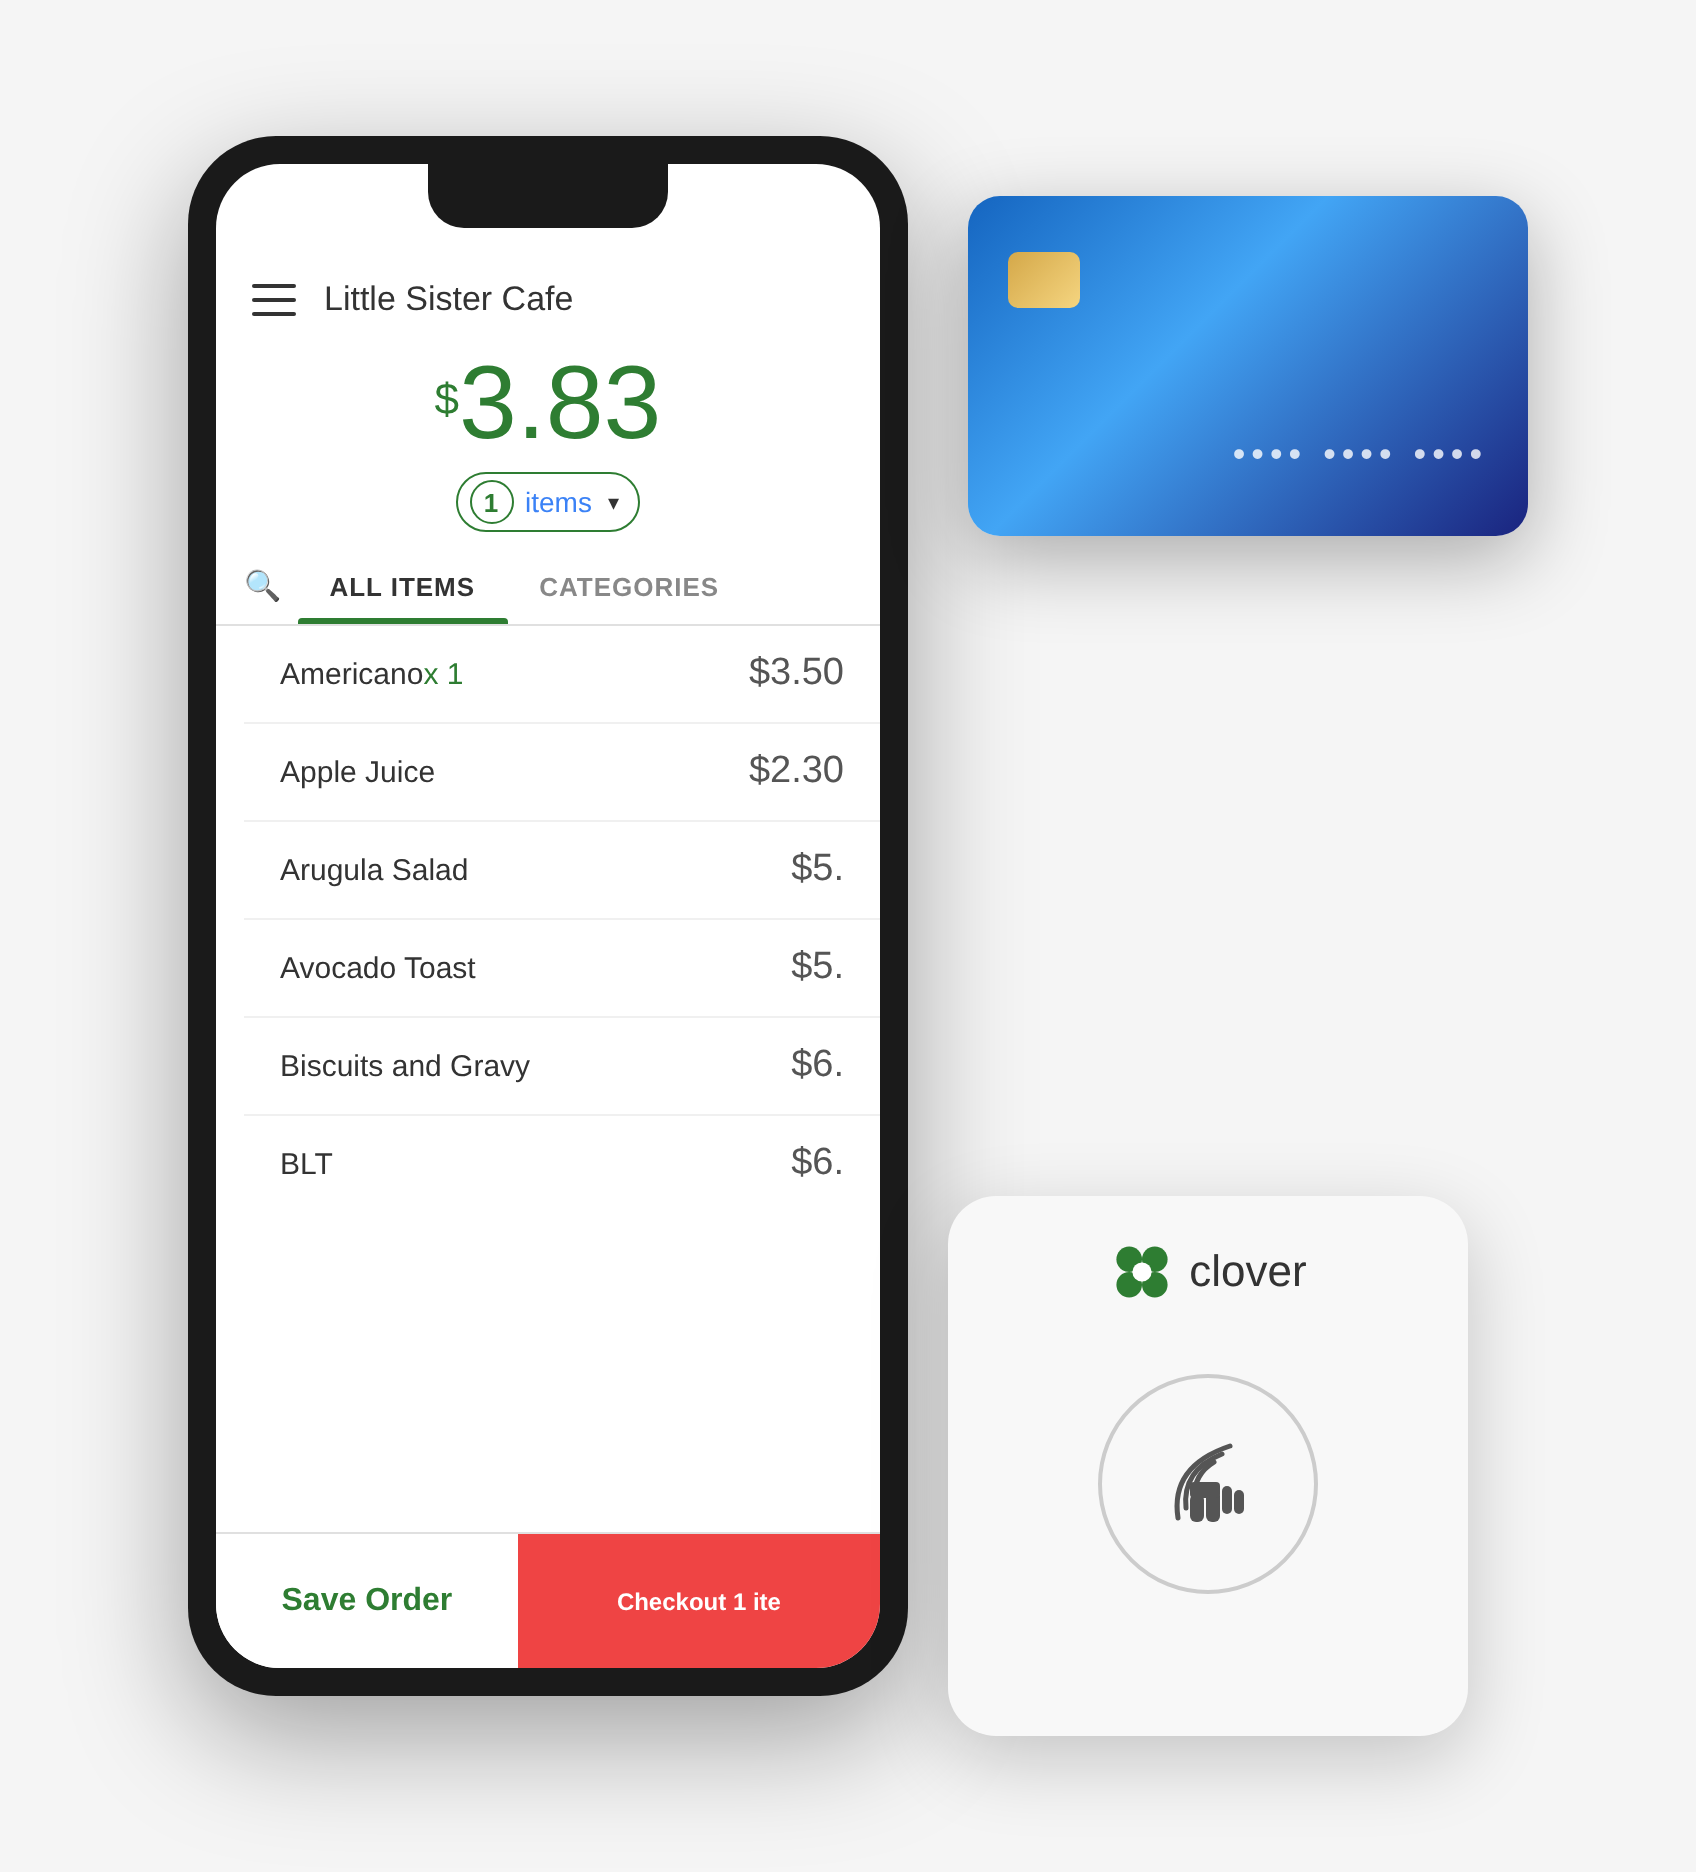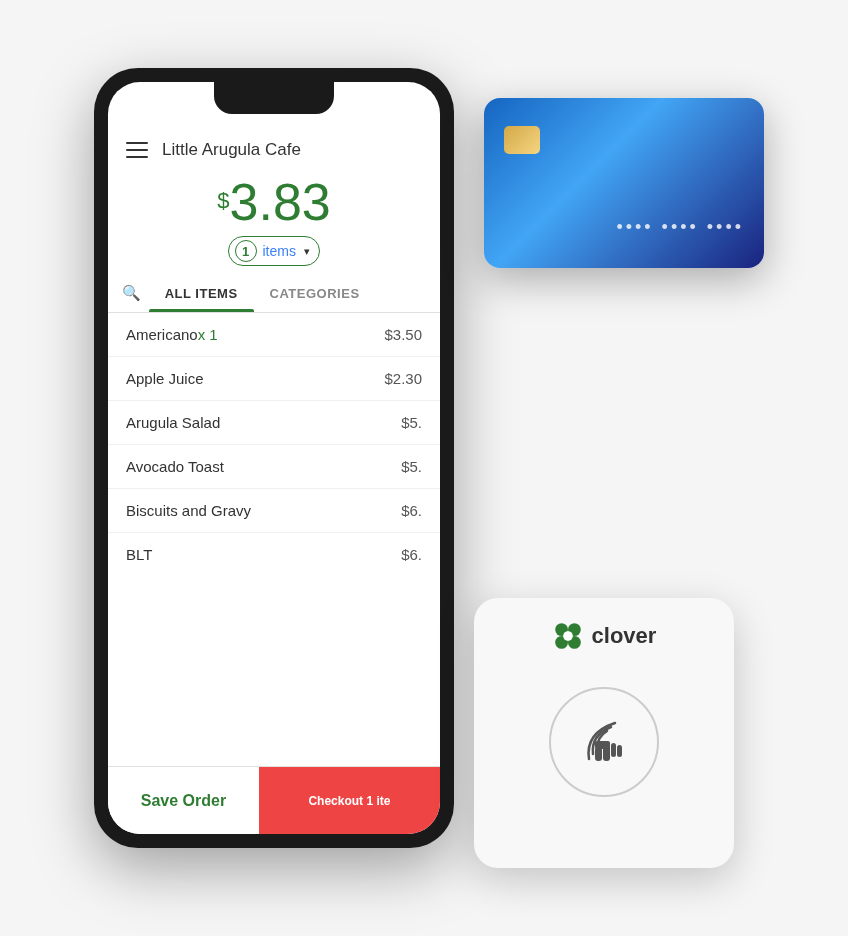--- a/index.html
+++ b/index.html
@@ -199,37 +199,38 @@
       overflow: hidden;
     }
 
     .list-item {
       display: flex;
       align-items: center;
       justify-content: space-between;
       padding: 13px 18px;
       border-bottom: 1px solid #f0f0f0;
       cursor: pointer;
+      margin-left: 14px;
     }
 
     .list-item:last-child {
       border-bottom: none;
     }
 
     .item-name {
       font-size: 15px;
       color: #333;
     }
 
     .item-name .highlight {
       color: #2e7d32;
     }
 
     .item-price {
-      font-size: 15px;
+      font-size: 19px;
       color: #555;
     }
 
     
     .bottom-bar {
       display: flex;
       height: 68px;
       flex-shrink: 0;
       border-top: 1px solid #e0e0e0;
     }
@@ -314,21 +315,21 @@
       gap: 8px;
     }
 
     .clover-logo-icon {
       width: 32px;
       height: 32px;
     }
 
     .clover-text {
       font-size: 22px;
-      font-weight: 700;
+      font-weight: 400;
       color: #333;
     }
 
     .nfc-symbol {
       width: 110px;
       height: 110px;
       border: 2px solid #ccc;
       border-radius: 50%;
       display: flex;
       align-items: center;
@@ -346,21 +347,21 @@
     <div class="phone-inner">
       <div class="phone-notch"></div>
       <div class="phone-status"></div>
 
       <div class="app-header">
         <div class="hamburger-icon">
           <span></span>
             <span></span>
             <span></span>
         </div>
-        <span class="cafe-name">Little Arugula Cafe</span>
+        <span class="cafe-name">Little Sister Cafe</span>
       </div>
 
       <div class="total-section">
         <div class="total-amount">
           <span class="dollar">$</span><span>3.83</span>
         </div>
         <div><div class="items-badge">
           <div class="badge-num">1</div>
           <span class="badge-text">items</span>
           <span class="chevron">▾</span>

